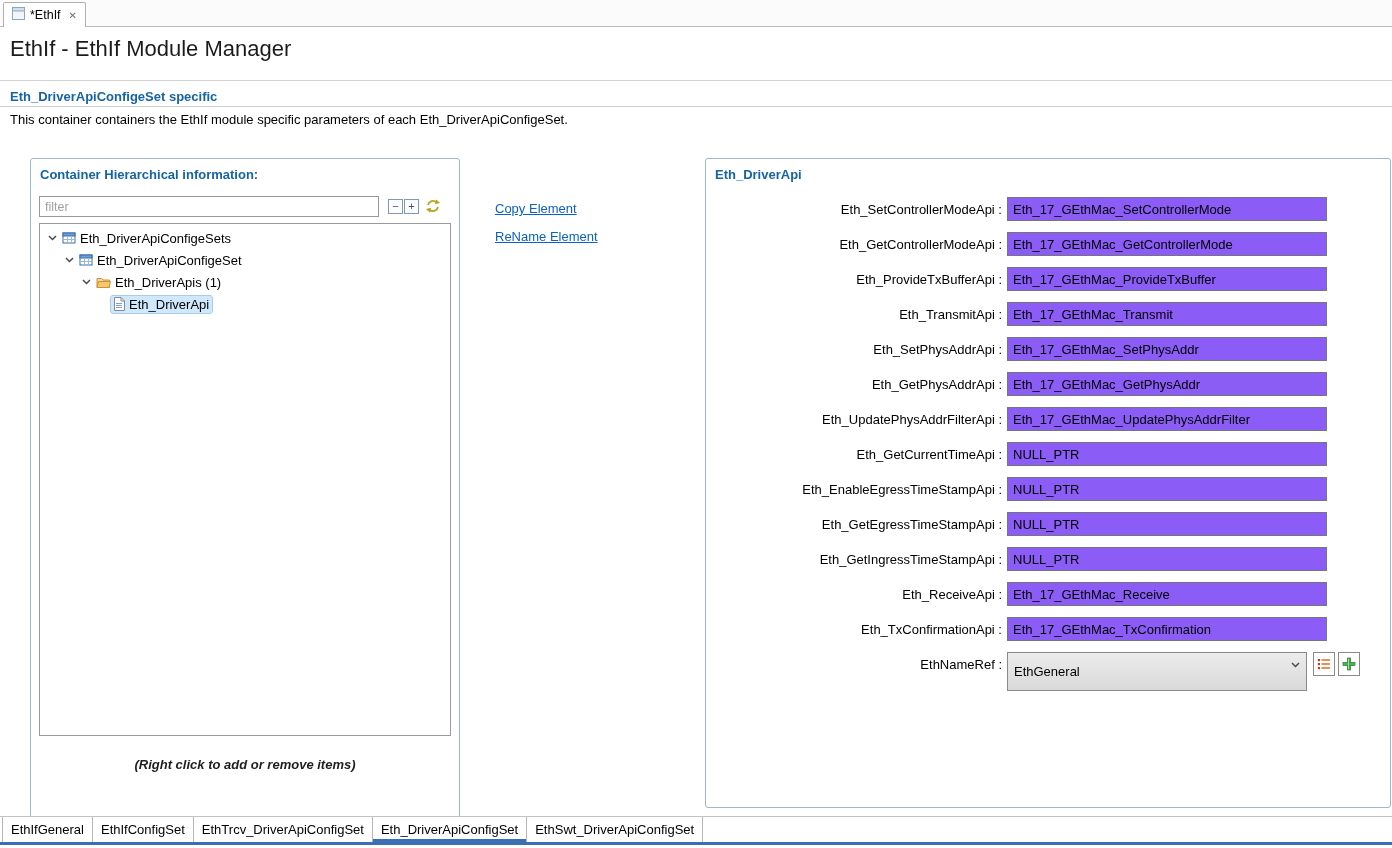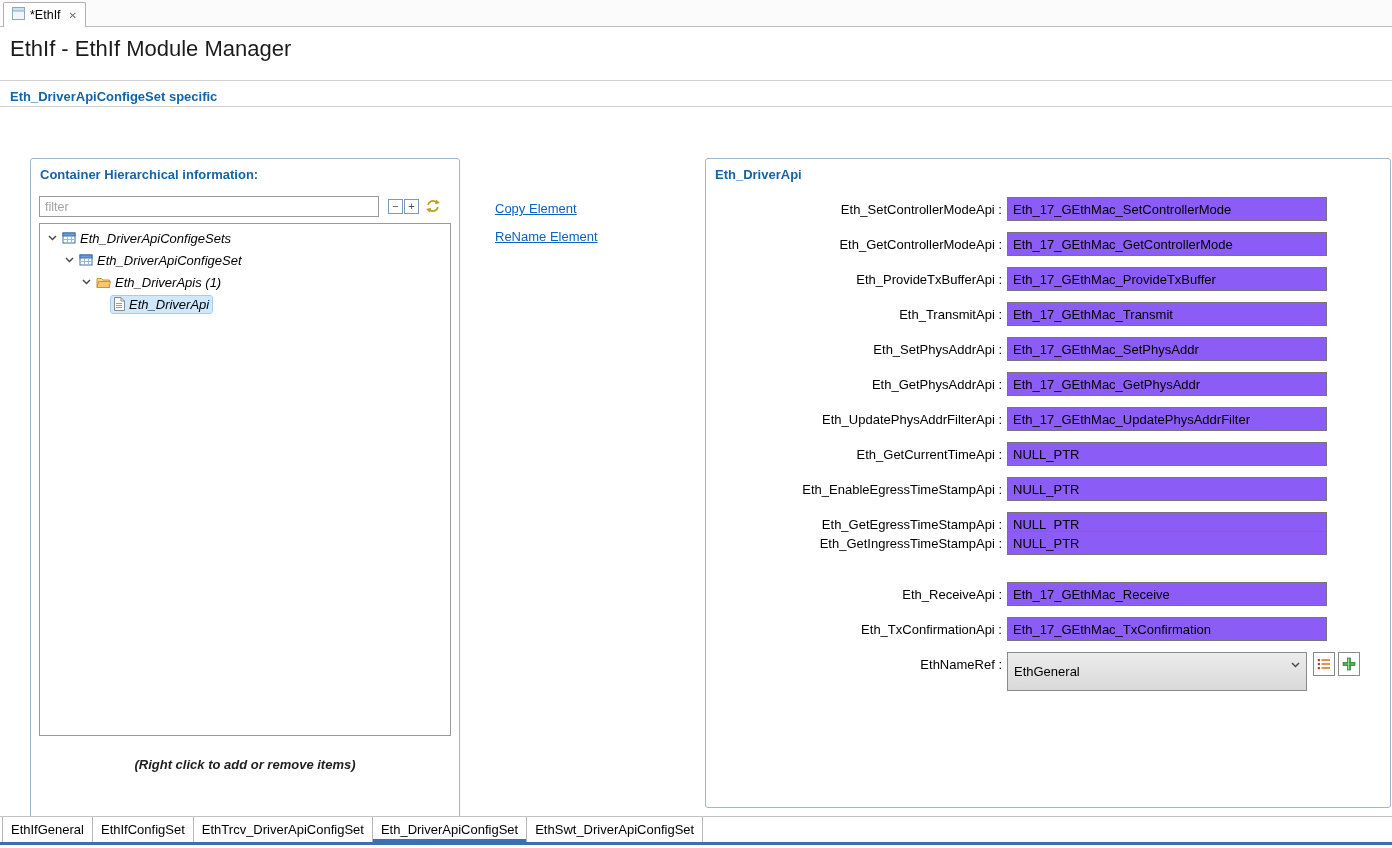--- a/index.html
+++ b/index.html
@@ -36,21 +36,21 @@
   .sq-expand{left:373px;}
   .refresh{position:absolute;left:393px;top:38px;width:18px;height:18px;display:flex;
            align-items:center;justify-content:center;cursor:pointer;}
   .tree-box{position:absolute;left:8px;top:64px;width:412px;height:513px;border:1px solid #9a9a9a;
             background:#fff;box-sizing:border-box;overflow:hidden;padding-top:3px;}
   .tree-row{height:22px;display:flex;align-items:center;cursor:pointer;}
   .chev{width:16px;display:flex;justify-content:center;align-items:center;}
   .node{display:flex;align-items:center;padding:1px 3px 1px 1px;}
   .node.selected{background:var(--selection-bg);outline:1px solid var(--selection-border);border-radius:2px;}
   .t-icon{display:flex;margin:0 4px 0 1px;}
-  .t-label{white-space:nowrap;font-style:italic;}
+  .t-label{white-space:nowrap;}
   .note{position:absolute;left:30px;top:757px;width:430px;text-align:center;
         font-weight:bold;font-style:italic;color:#1f1f1f;}
 
   
   .action-link{position:absolute;left:495px;color:var(--link-blue);text-decoration:underline;cursor:pointer;white-space:nowrap;margin-top:40px;}
   .link-copy{top:161px;}
   .link-rename{top:189px;}
 
   
   .right-panel{position:absolute;left:705px;top:158px;width:686px;height:650px;
@@ -91,20 +91,21 @@
       <span class="tab-label">*EthIf</span>
       <span class="tab-close">✕</span>
     </div>
   </div>
 
   <div class="page-title">EthIf - EthIf Module Manager</div>
   <div class="rule rule-title"></div>
 
   <div class="section-heading">Eth_DriverApiConfigeSet specific</div>
   <div class="rule rule-section"></div>
+  <div class="section-desc">This container containers the EthIf module specific parameters of each Eth_DriverApiConfigeSet.</div>
 
   <div class="left-panel">
     <div class="panel-heading">Container Hierarchical information:</div>
     <input class="filter-input" placeholder="filter" style="">
     <span class="sq-btn sq-collapse">−</span>
     <span class="sq-btn sq-expand">+</span>
     <span class="refresh">
         <svg width="16" height="14" viewBox="0 0 16 14">
           <path d="M3 6 A5.2 5.2 0 0 1 11.5 3.2" fill="none" stroke="#b9a41c" stroke-width="1.8"></path>
           <polygon points="11.2,0.5 15,4 10,5.2" fill="#b9a41c"></polygon>
@@ -224,21 +225,21 @@
           <input class="field-input" value="NULL_PTR" style="">
         </div>
         <div class="form-row" style="top: 318px;">
           <span class="field-label">Eth_EnableEgressTimeStampApi :</span>
           <input class="field-input" value="NULL_PTR" style="">
         </div>
         <div class="form-row" style="top: 353px;">
           <span class="field-label">Eth_GetEgressTimeStampApi :</span>
           <input class="field-input" value="NULL_PTR" style="">
         </div>
-        <div class="form-row" style="top: 372px;">
+        <div class="form-row" style="top: 388px;">
           <span class="field-label">Eth_GetIngressTimeStampApi :</span>
           <input class="field-input" value="NULL_PTR" style="">
         </div>
         <div class="form-row" style="top: 423px;">
           <span class="field-label">Eth_ReceiveApi :</span>
           <input class="field-input" value="Eth_17_GEthMac_Receive" style="">
         </div>
         <div class="form-row" style="top: 458px;">
           <span class="field-label">Eth_TxConfirmationApi :</span>
           <input class="field-input" value="Eth_17_GEthMac_TxConfirmation" style="">

